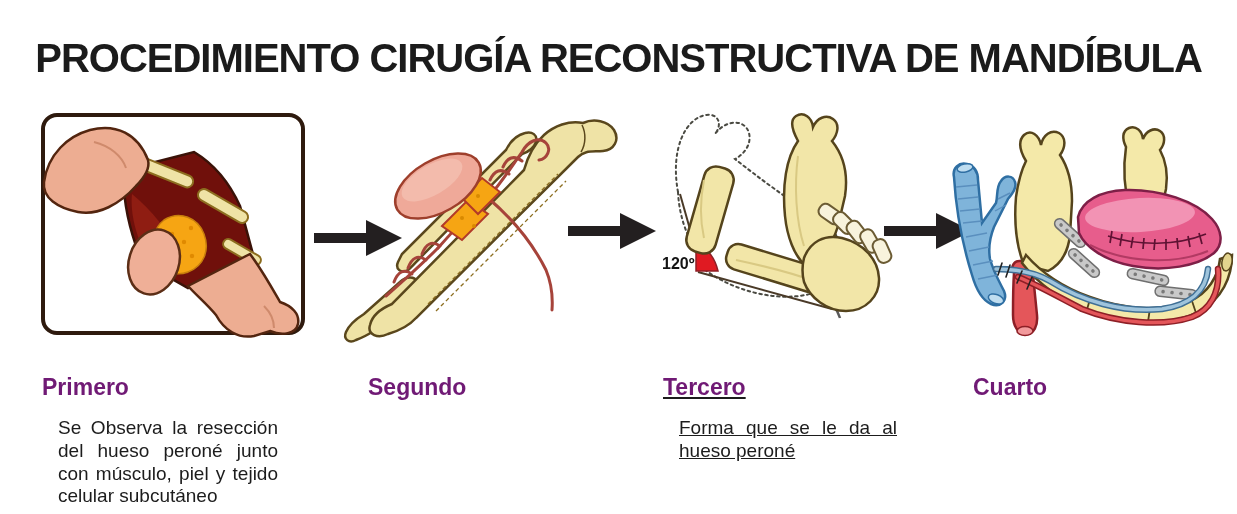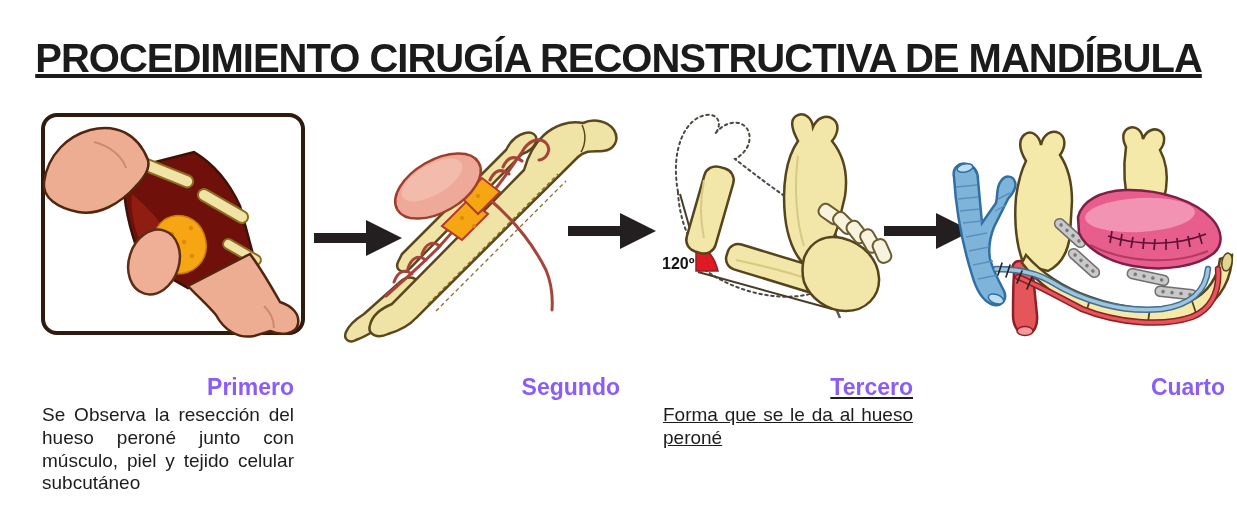--- a/index.html
+++ b/index.html
@@ -16,35 +16,34 @@
     position: absolute;
     top: 36px;
     left: 0;
     width: 100%;
     text-align: center;
     font-size: 40px;
     font-weight: 700;
     letter-spacing: -1px;
     color: #1b1b1b;
     white-space: nowrap;
-    text-decoration: underline;
   }
   .panel { position: absolute; }
   .panel svg { display: block; }
   .arrow { position: absolute; }
   .caption { position: absolute; top: 374px; color: #1c1c1c; }
   .caption h3 {
     margin: 0 0 3px 0;
     font-size: 23px;
     font-weight: 700;
-    text-align: right;
-    color: #8b5cf6;
+    text-align: left;
+    color: #701a75;
   }
   .caption p {
-    margin: 0;
+    margin: 16px;
     font-size: 19px;
     line-height: 1.2;
     text-align: justify;
   }
   .c1 { left: 42px;  width: 252px; }
   .c2 { left: 368px; width: 252px; }
   .c3 { left: 663px; width: 250px; text-decoration: underline; }
   .c4 { left: 973px; width: 252px; }
   .p1 { left: 36px;  top: 110px; }
   .p2 { left: 342px; top: 106px; }

